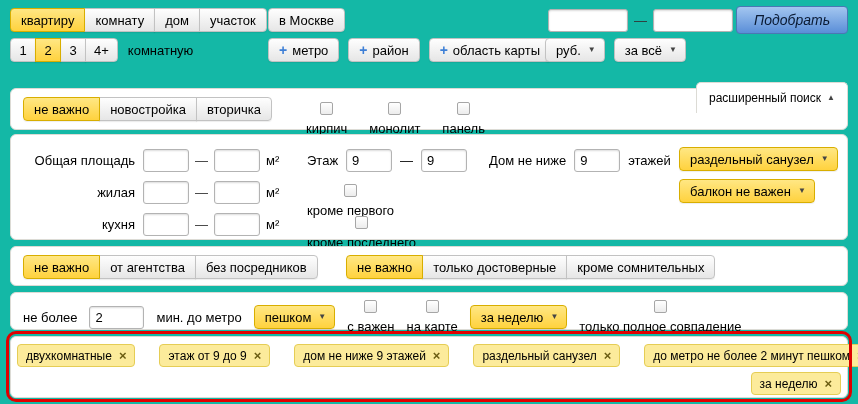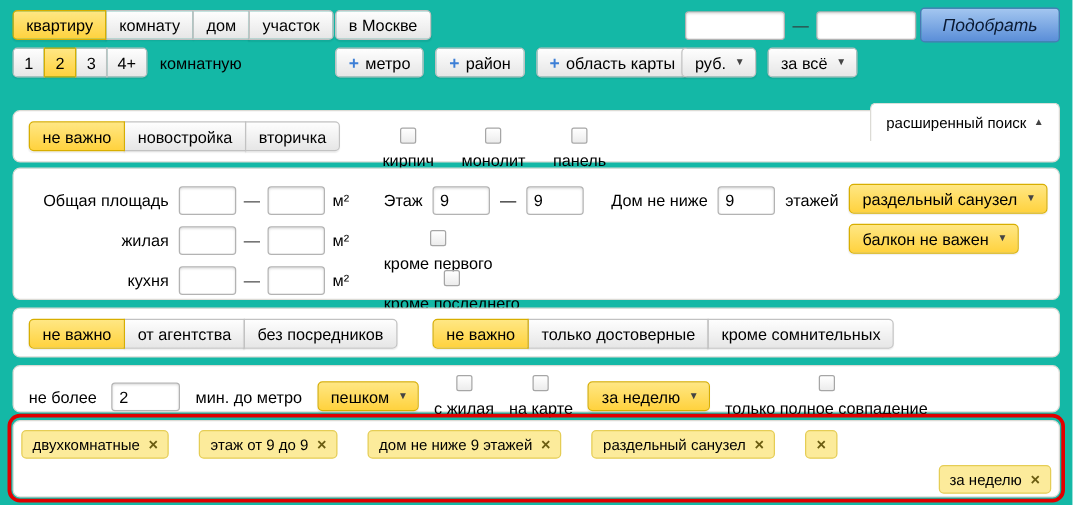--- a/index.html
+++ b/index.html
@@ -220,21 +220,21 @@
     <div class="abs hrow" style="top:7px;left:12px;gap:12px;">
       <span class="txt">не более</span>
       <input class="inp" style="width: 55px;" value="2">
       <span class="txt">мин. до метро</span>
       <button class="btn dd yellow">
         <span>пешком</span>
         <span class="caret">▼</span>
       </button>
       <label class="chkl">
         <span class="chk"></span>
-        <span>с жилая</span>
+        <span>с важен</span>
       </label>
       <label class="chkl">
         <span class="chk"></span>
         <span>на карте</span>
       </label>
       <button class="btn dd yellow">
         <span>за неделю</span>
         <span class="caret">▼</span>
       </button>
       <label class="chkl">
@@ -258,20 +258,21 @@
       </span>
       <span class="tag">
         <span>дом не ниже 9 этажей</span>
         <span class="tag-x">×</span>
       </span>
       <span class="tag">
         <span>раздельный санузел</span>
         <span class="tag-x">×</span>
       </span>
       <span class="tag">
+        <span>до метро не более 2 минут пешком</span>
         <span class="tag-x">×</span>
       </span>
     </div>
     <div class="hrow" style="justify-content:flex-end;padding:5px 6px 0 6px;gap:6px;">
       <span class="tag">
         <span>за неделю</span>
         <span class="tag-x">×</span>
       </span>
     </div>
   </div>

